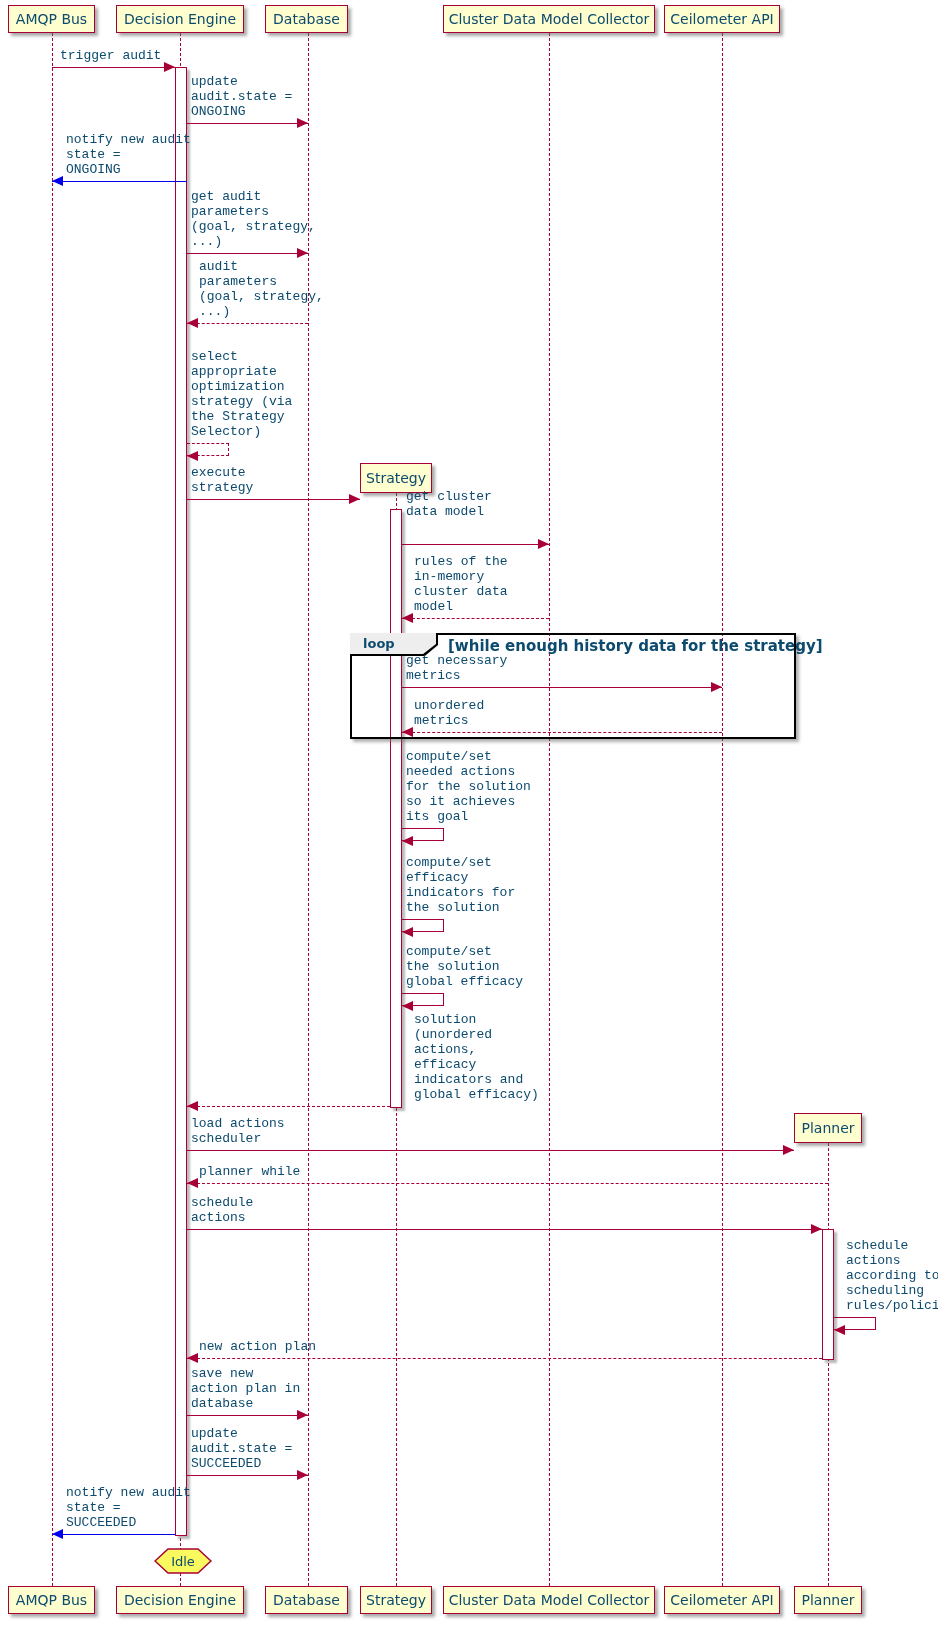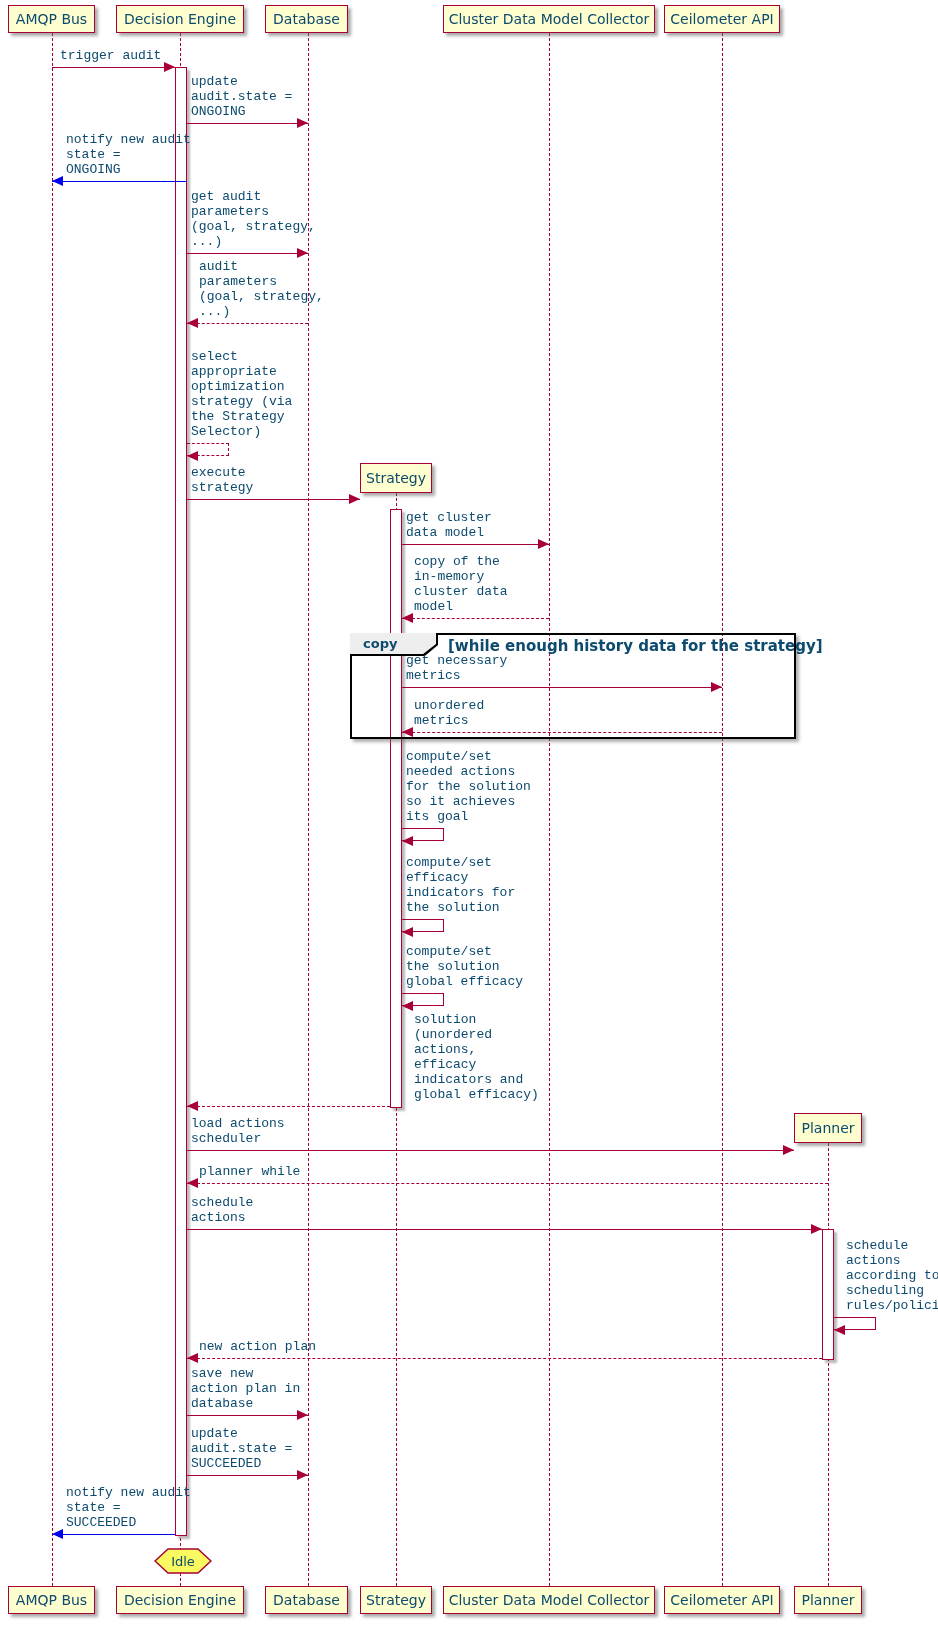--- a/index.html
+++ b/index.html
@@ -57,21 +57,21 @@
   <div class="pbox" style="left:664px;top:5px;width:116px;">
       <span>Ceilometer API</span>
     </div>
 
   <div class="activation" style="left:175px;top:67px;height:1467px;"></div>
   <div class="activation" style="left:390px;top:509px;height:597px;"></div>
   <div class="activation" style="left:822px;top:1229px;height:129px;"></div>
 
   <div class="frame" style="left:350px;top:633px;width:446px;height:106px;"></div>
   <div class="tab-bg" style="left:350px;top:633px;width:88px;height:23px;"></div>
-  <div class="tab-fg" style="left:350px;top:633px;width:86px;height:21px;"><span>copy</span></div>
+  <div class="tab-fg" style="left:350px;top:633px;width:86px;height:21px;"><span>loop</span></div>
   <div class="cond" style="left:448px;top:637px;">[while enough history data for the strategy]</div>
 
   <div>
     <div class="msg-label" style="left:60px;top:48px;">trigger audit</div>
     <div class="line" style="left:52px;top:67px;width:123px;"></div>
     <div class="head r" style="left:164px;top:62px;"></div>
   </div>
 
   <div>
     <div class="msg-label" style="left:191px;top:74px;">update
@@ -123,28 +123,28 @@
     </div>
 
   <div>
     <div class="msg-label" style="left:191px;top:465px;">execute
 strategy</div>
     <div class="line" style="left:187px;top:499px;width:173px;"></div>
     <div class="head r" style="left:349px;top:494px;"></div>
   </div>
 
   <div>
-    <div class="msg-label" style="left:406px;top:510px;">get cluster
+    <div class="msg-label" style="left:406px;top:489px;">get cluster
 data model</div>
     <div class="line" style="left:402px;top:544px;width:147px;"></div>
     <div class="head r" style="left:538px;top:539px;"></div>
   </div>
 
   <div>
-    <div class="msg-label" style="left:414px;top:554px;">copy of the
+    <div class="msg-label" style="left:414px;top:554px;">rules of the
 in-memory
 cluster data
 model</div>
     <div class="line d" style="left:402px;top:618px;width:147px;"></div>
     <div class="head l" style="left:402px;top:613px;"></div>
   </div>
 
   <div>
     <div class="msg-label" style="left:406px;top:653px;">get necessary
 metrics</div>

